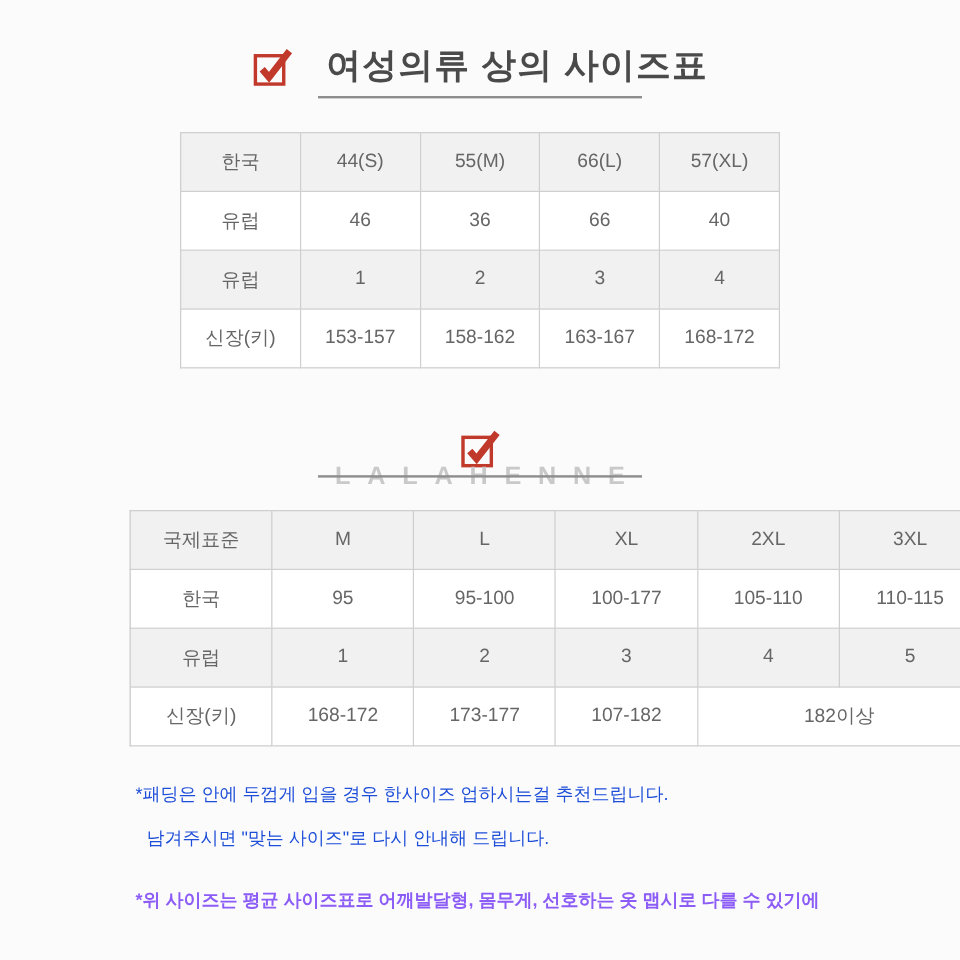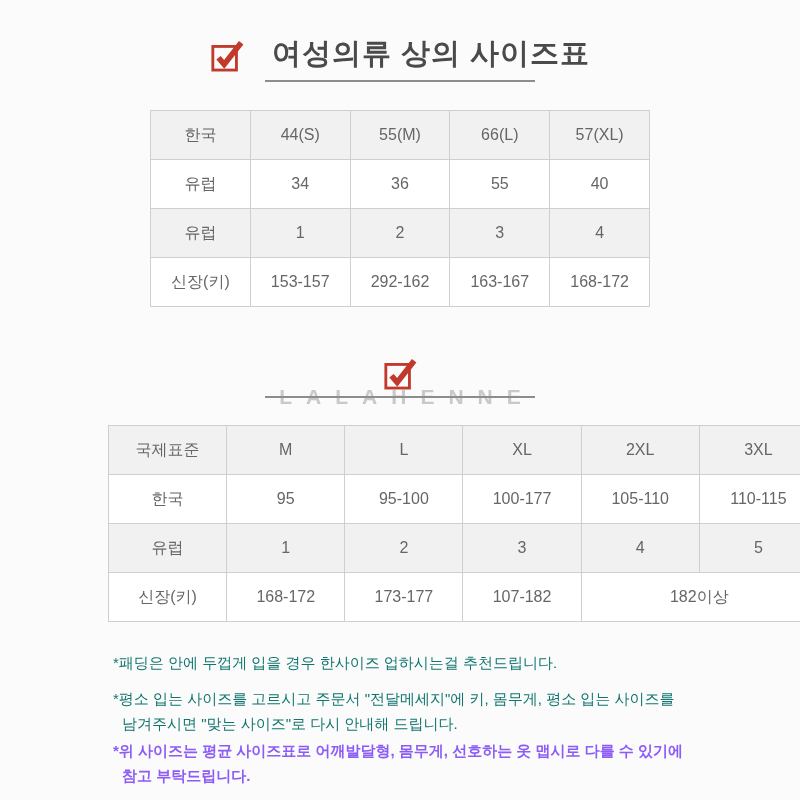--- a/index.html
+++ b/index.html
@@ -43,21 +43,21 @@
     color:#666; font-size:16px; height:48px; padding:0;
   }
   .size-table tr.shade td { background:#f1f1f1; }
   .size-table tr.plain td { background:#ffffff; }
   #women-table { left:150px; top:110px; width:500px; }
   #men-table   { left:108px; top:425px; width:710px; }
 
   
   .note {
     position:absolute; left:113px; width:630px;
-    color:#0f766e; font-size:15px; line-height:25px;
+    color:#1d4ed8; font-size:15px; line-height:25px;
   }
   .note .cont { padding-left:9px; }
   .note.bold { font-weight:700; color:#8b5cf6; }
   #note1 { top:650px; }
   #note2 { top:686px; }
   #note3 { top:738px; }
 </style>
 </head>
 <body>
 
@@ -76,36 +76,36 @@
   <tbody>
       <tr class="shade">
     <td>한국</td>
     <td>44(S)</td>
     <td>55(M)</td>
     <td>66(L)</td>
     <td>57(XL)</td>
   </tr>
   <tr class="plain">
     <td>유럽</td>
-    <td>34</td>
+    <td>46</td>
     <td>36</td>
-    <td>55</td>
+    <td>66</td>
     <td>40</td>
   </tr>
   <tr class="shade">
     <td>유럽</td>
     <td>1</td>
     <td>2</td>
     <td>3</td>
     <td>4</td>
   </tr>
   <tr class="plain">
     <td>신장(키)</td>
     <td>153-157</td>
-    <td>292-162</td>
+    <td>158-162</td>
     <td>163-167</td>
     <td>168-172</td>
   </tr>
 </tbody>
   </table>
 
 <div class="title-block" style="top:350px;flex-direction:column;">
   <span class="check-icon">
     <svg width="34" height="36" viewBox="0 0 36 38">
       <rect x="3" y="11" width="25" height="25" fill="none" stroke="#c0392b" stroke-width="3"></rect>
@@ -150,19 +150,17 @@
     <td>107-182</td>
     <td colspan="2">182이상</td>
   </tr>
 </tbody>
   </table>
 
 <div class="note" id="note1">
   <div>*패딩은 안에 두껍게 입을 경우 한사이즈 업하시는걸 추천드립니다.</div>
 </div>
 <div class="note" id="note2">
-  <div>*평소 입는 사이즈를 고르시고 주문서 "전달메세지"에 키, 몸무게, 평소 입는 사이즈를</div>
   <div class="cont">남겨주시면 "맞는 사이즈"로 다시 안내해 드립니다.</div>
 </div>
 <div class="note bold" id="note3">
   <div>*위 사이즈는 평균 사이즈표로 어깨발달형, 몸무게, 선호하는 옷 맵시로 다를 수 있기에</div>
-  <div class="cont">참고 부탁드립니다.</div>
 </div>
 
 </body></html>

